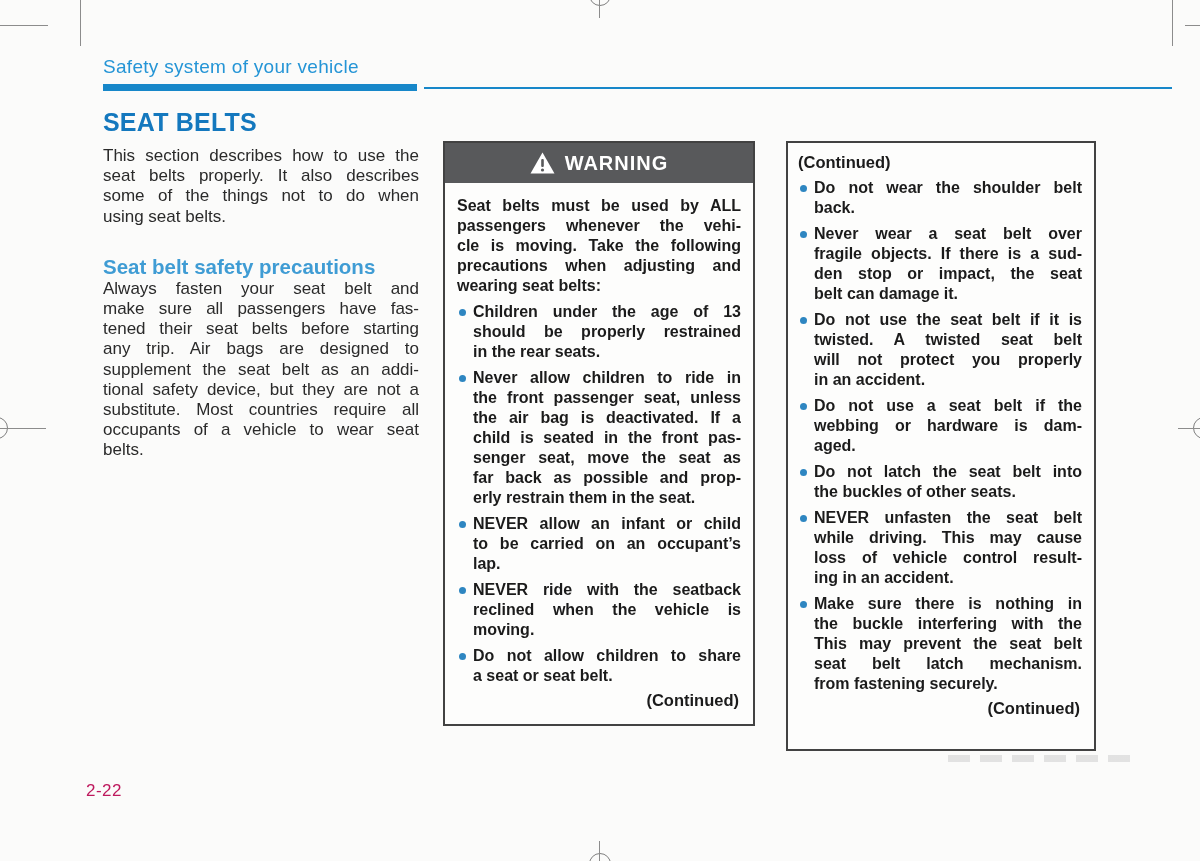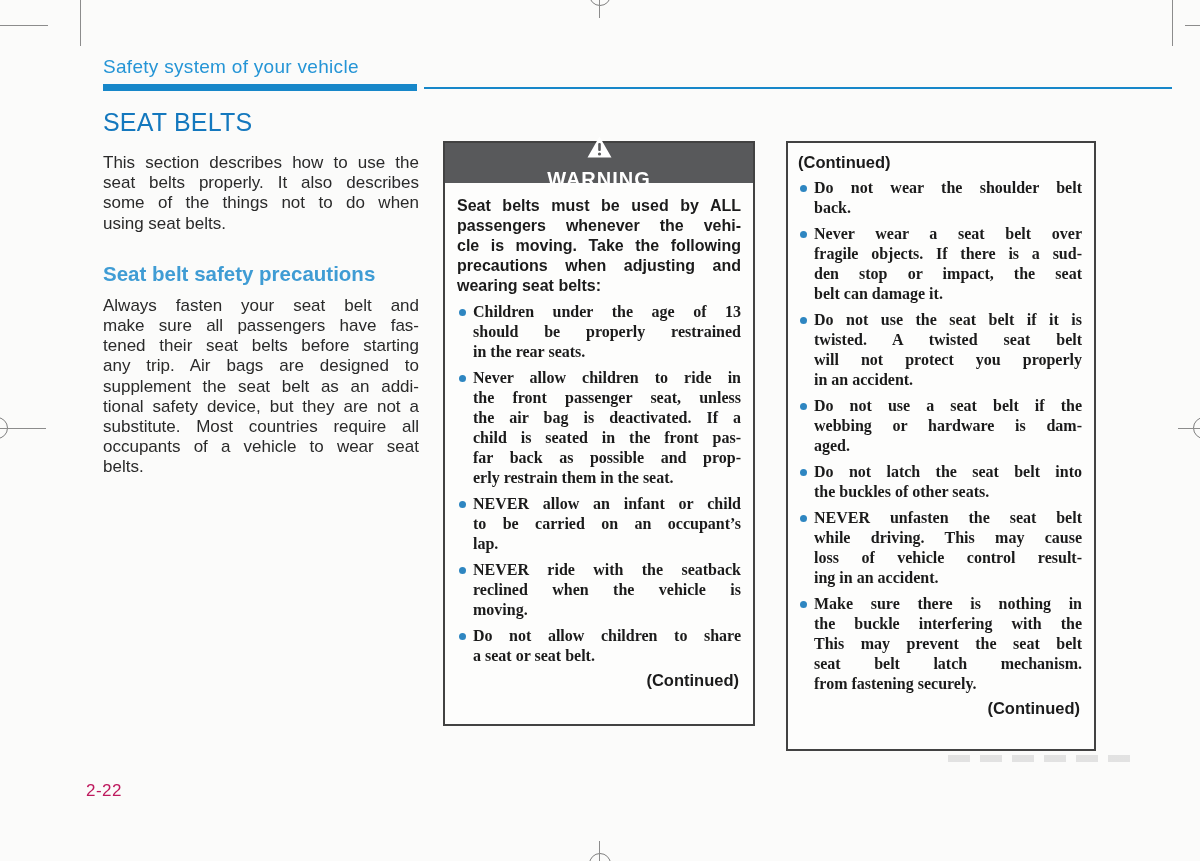--- a/index.html
+++ b/index.html
@@ -28,47 +28,47 @@
   
   .running-head{
     position:absolute;left:103px;top:56px;
     font-size:19px;letter-spacing:.3px;color:#2595d6;font-weight:500;
   }
   .head-bar-thick{position:absolute;left:103px;top:84px;width:314px;height:7px;background:var(--accent-blue);}
   .head-line-thin{position:absolute;left:424px;top:87px;width:748px;height:2px;background:var(--accent-blue);}
   
   .left-col{position:absolute;left:103px;top:108px;width:316px;}
   .section-title{
-    font-size:25px;font-weight:normal;color:var(--heading-blue);
-    letter-spacing:.2px;margin-bottom:16px;
+    font-size:25px;font-weight:bold;color:var(--heading-blue);
+    letter-spacing:.2px;margin-bottom:9px;
   }
   .subsection-title{
     font-size:20.5px;font-weight:bold;color:var(--subheading-blue);
-    margin-top:28px;margin-bottom:10px;
+    margin-top:28px;
   }
   .body-text{font-size:17px;line-height:20.2px;color:#2a2a2a;}
   .tline{text-align:justify;text-align-last:justify;}
   .tline.last{text-align-last:left;}
   
   .warning-box{
     position:absolute;left:443px;top:141px;width:312px;height:585px;
     border:2px solid #424242;background:#fdfdfc;
   }
   .warning-header{
     height:40px;background:var(--warning-header-bg);
     display:flex;align-items:center;justify-content:center;gap:10px;
-    color:#ffffff;font-weight:bold;font-size:20px;letter-spacing:1px;flex-direction:column;
+    color:#ffffff;font-weight:bold;font-size:20px;letter-spacing:1px;
   }
   .warn-icon{display:flex;align-items:center;}
   .box-content{
     padding:13px 12px 0 12px;
     font-weight:bold;font-size:16px;line-height:20px;color:#1b1b1b;
   }
   .bullet-list{margin-top:2px;}
-  .bullet-item{display:flex;margin-top:6px;font-family:Liberation Serif, serif;}
+  .bullet-item{display:flex;margin-top:6px;}
   .bullet-dot{
     flex:none;width:7px;height:7px;border-radius:50%;
     background:var(--bullet-blue);margin:7px 7px 0 2px;
   }
   .bullet-text{flex:1;}
   .continued-right{
     text-align:right;font-weight:bold;font-size:16.5px;
     padding:4px 2px 0 0;
   }
   .continued-box{
@@ -158,20 +158,21 @@
             <div class="tline last">in the rear seats.</div>
           </div>
         </div>
         <div class="bullet-item">
           <span class="bullet-dot"></span>
           <div class="bullet-text">
             <div class="tline">Never allow children to ride in</div>
             <div class="tline">the front passenger seat, unless</div>
             <div class="tline">the air bag is deactivated. If a</div>
             <div class="tline">child is seated in the front pas-</div>
+            <div class="tline">senger seat, move the seat as</div>
             <div class="tline">far back as possible and prop-</div>
             <div class="tline last">erly restrain them in the seat.</div>
           </div>
         </div>
         <div class="bullet-item">
           <span class="bullet-dot"></span>
           <div class="bullet-text">
             <div class="tline">NEVER allow an infant or child</div>
             <div class="tline">to be carried on an occupant’s</div>
             <div class="tline last">lap.</div>

